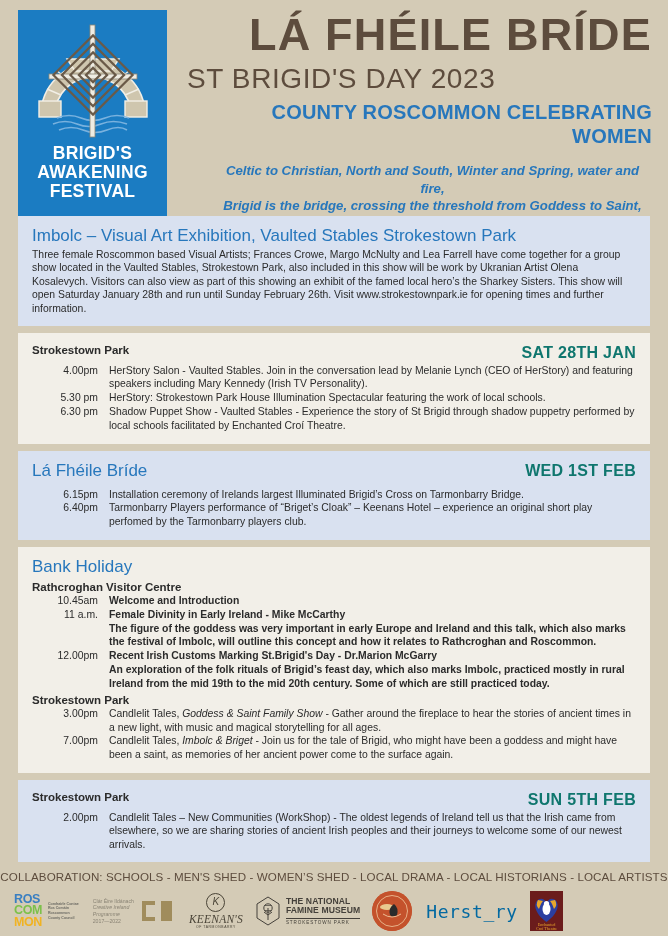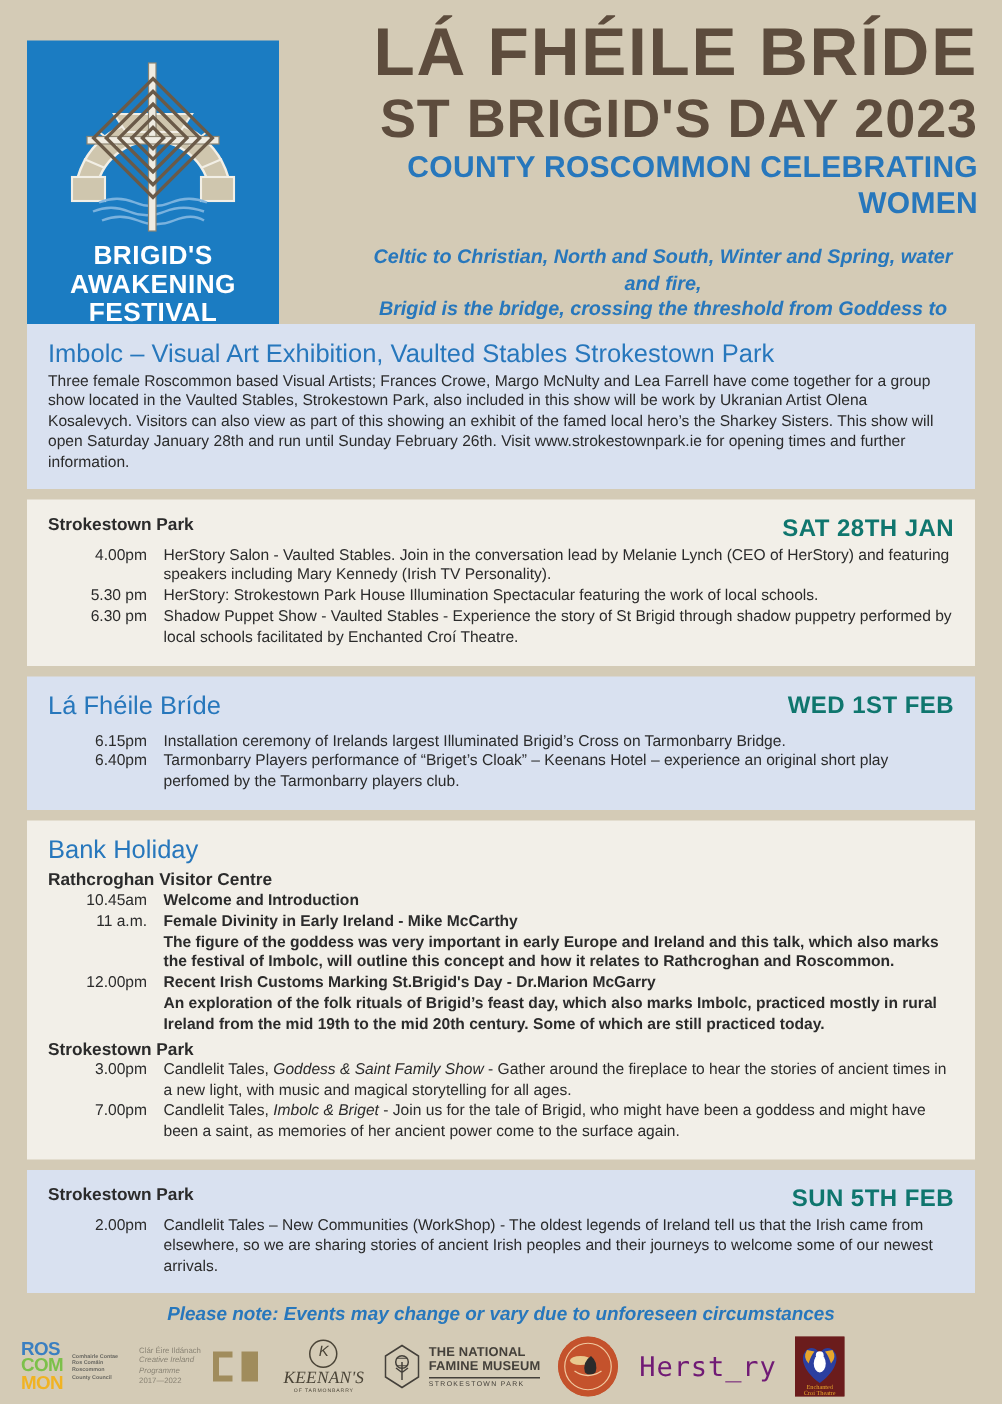--- a/index.html
+++ b/index.html
@@ -7,37 +7,37 @@
     width:668px;height:936px;
     background:#d4cbb6;
     font-family:"Liberation Sans", sans-serif;
     overflow:hidden;
   }
   .poster{position:relative;width:668px;height:936px;background:#d4cbb6;}
 
   
   .header{display:flex;align-items:flex-start;height:216px;}
   .logo-block{
-    width:168px;height:206px;margin-left:18px;margin-top:27px;
+    width:149px;height:206px;margin-left:18px;margin-top:10px;
     background:#1b7cc2;display:flex;flex-direction:column;
     align-items:center;justify-content:flex-start;flex:0 0 auto;
   }
   .logo-mark{width:132px;height:122px;margin-top:9px;}
   .logo-words{
     color:#ffffff;text-align:center;font-weight:bold;
     font-size:17.5px;line-height:19px;letter-spacing:.3px;margin-top:3px;
   }
   .title-block{flex:1;padding-left:20px;padding-top:12px;padding-right:12px;}
   .t1{
     font-size:45px;line-height:45px;color:#5d4c3d;font-weight:bold;
     letter-spacing:1.2px;text-align:right;padding-right:4px;
   }
   .t2{
-    font-size:36px;line-height:40px;color:#5d4c3d;font-weight:bold;
-    letter-spacing:.6px;text-align:right;padding-right:4px;margin-top:2px;
+    font-size:28px;line-height:40px;color:#5d4c3d;font-weight:normal;
+    letter-spacing:.6px;text-align:left;padding-right:4px;margin-top:2px;
   }
   .t3{
     font-size:20px;line-height:24px;color:#2777bc;font-weight:bold;
     letter-spacing:.2px;text-align:right;padding-right:4px;margin-top:1px;
   }
   .quote{
     margin-top:14px;color:#2777bc;font-style:italic;font-weight:bold;
     font-size:13.2px;line-height:17.5px;text-align:center;padding:0 8px 0 30px;
   }
 
@@ -121,21 +121,21 @@
   .keenans .k-sub{font-size:3.4px;letter-spacing:.6px;margin-top:.5px;}
   .famine{display:flex;align-items:center;color:#44403a;}
   .famine .f-txt{margin-left:5px;}
   .famine .f1{font-size:8.6px;font-weight:bold;line-height:9.6px;letter-spacing:.1px;}
   .famine .f2{font-size:4.6px;letter-spacing:.9px;margin-top:2px;border-top:.7px solid #44403a;padding-top:1.5px;}
   .heritage{
     width:40px;height:40px;border-radius:50%;background:#c4522c;
     position:relative;overflow:hidden;
   }
   .herstory{
-    font-size:18px;color:#701a75;letter-spacing:.6px;
+    font-size:18px;color:#0369a1;letter-spacing:.6px;
     font-family:"DejaVu Sans Mono", monospace;
   }
   .croi{
     width:33px;height:40px;background:#6b1c1c;position:relative;overflow:hidden;
   }
 </style>
 </head>
 <body>
 
 <div class="poster">
@@ -273,21 +273,20 @@
       <div class="panel-date">SUN 5TH FEB</div>
     </div>
     <div class="rows">
       <div class="row">
         <div class="time">2.00pm</div>
         <div class="desc">Candlelit Tales – New Communities (WorkShop) - The oldest legends of Ireland tell us that the Irish came from elsewhere, so we are sharing stories of ancient Irish peoples and their journeys to welcome some of our newest arrivals.</div>
       </div>
     </div>
   </div>
 
-  <div class="note">Please note: Events may change or vary due to unforeseen circumstances</div>
   <div class="collab">COLLABORATION:  SCHOOLS - MEN'S SHED - WOMEN’S SHED - LOCAL DRAMA - LOCAL HISTORIANS - LOCAL ARTISTS</div>
 
   <div class="logobar">
 
     <div class="lb ros-logo" style="margin-right:14px;">
       <div class="ros-word">
         <div style="color:#3a7fc1;">ROS</div>
         <div style="color:#7cc04a;">COM</div>
         <div style="color:#f0b323;">MON</div>
       </div>

